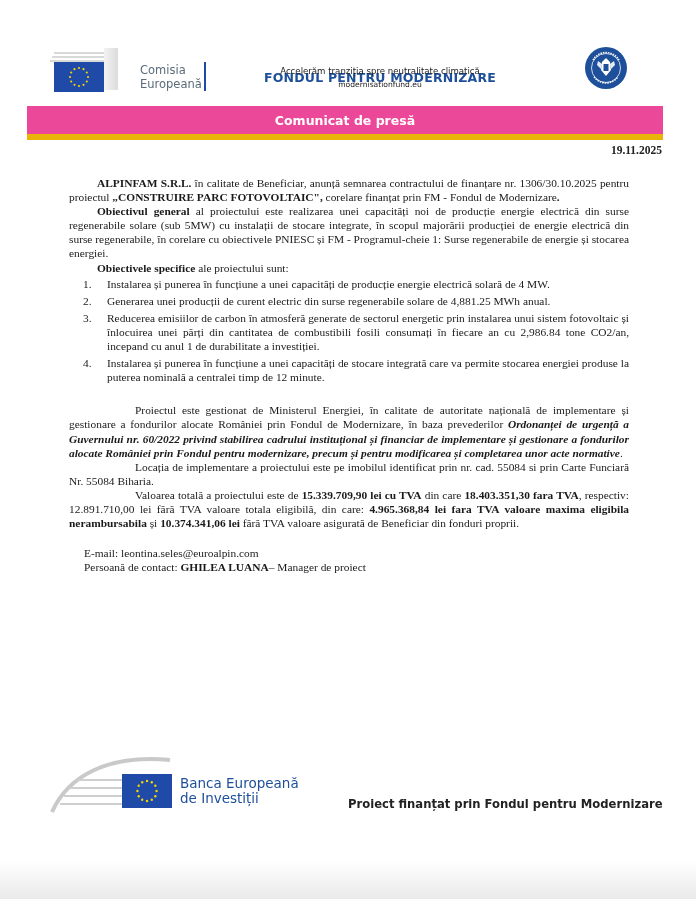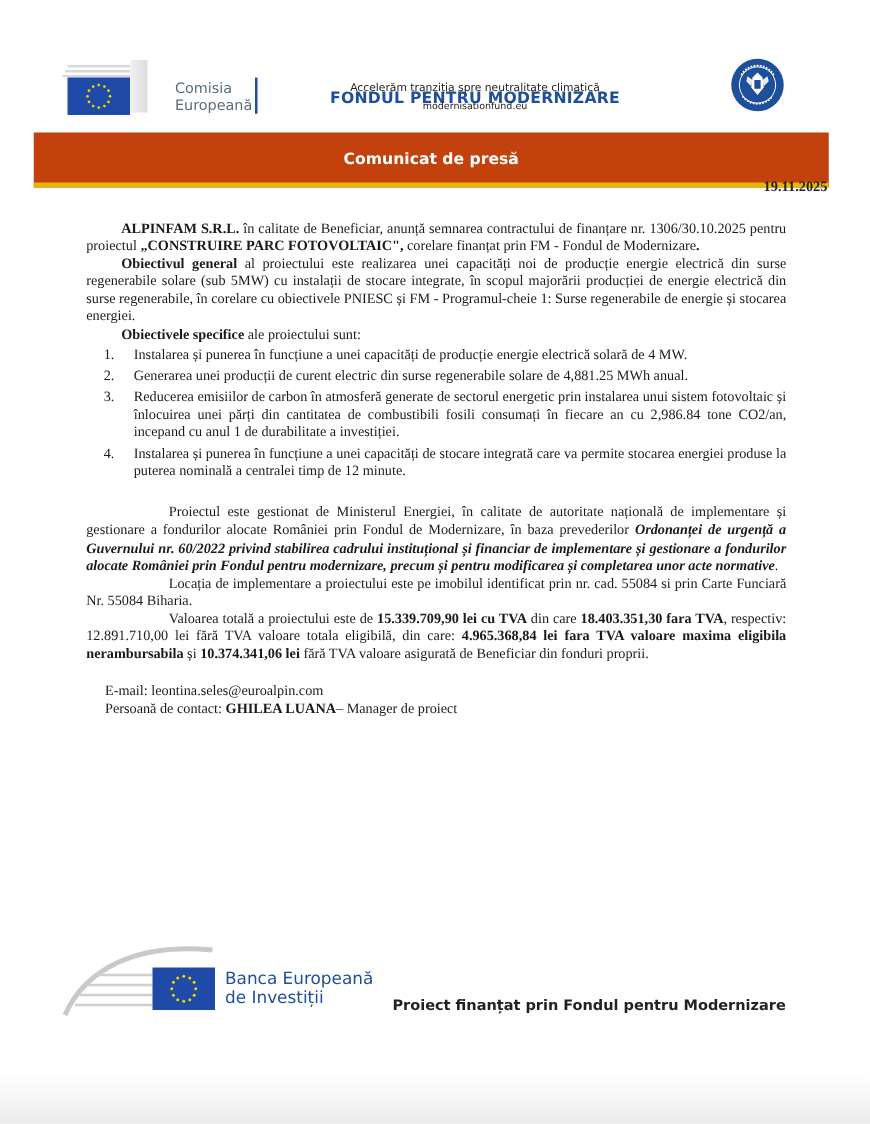--- a/index.html
+++ b/index.html
@@ -27,22 +27,22 @@
     .fm-title { left: 230px; top: 43px; width: 300px; text-align: center;
       font-family: "DejaVu Sans", sans-serif; font-weight: bold; font-size: 12.5px;
       color: #1d4f9a; letter-spacing: 0.2px; margin-top: 27px; }
     .fm-tagline { left: 230px; top: 66px; width: 300px; text-align: center;
       font-family: "DejaVu Sans", sans-serif; font-size: 8.6px; color: #222; }
     .fm-url { left: 230px; top: 80px; width: 300px; text-align: center;
       font-family: "DejaVu Sans", sans-serif; font-size: 7.6px; color: #222; }
     .gov-seal { left: 584px; top: 46px; width: 44px; height: 44px; }
 
     
-    .banner { left: 27px; top: 106px; width: 636px; height: 44px; background: #c2410c;
-      border-bottom: 4px solid #eab308; display: flex; align-items: center; justify-content: center; }
+    .banner { left: 27px; top: 106px; width: 636px; height: 34px; background: #ec4899;
+      border-bottom: 6px solid #eab308; display: flex; align-items: center; justify-content: center; }
     .banner-title { font-family: "DejaVu Sans", sans-serif; font-weight: bold; font-size: 12.5px; color: #ffffff; }
     .date { right: 34px; top: 144px; font-weight: bold; font-size: 11.5px; color: #222; }
 
     
     .body-text { left: 69px; top: 176px; width: 560px; font-size: 11.4px; line-height: 14.1px;
       text-align: justify; color: #1a1a1a; }
     .body-text p { margin: 0; }
     .ind1 { text-indent: 28px; }
     .ind2 { text-indent: 66px; }
     .list { list-style: none; margin: 2px 0 0 0; padding: 0; }
@@ -52,21 +52,21 @@
     .contact { padding-left: 15px; }
     b { font-weight: bold; }
     .bi { font-weight: bold; font-style: italic; }
 
     
     .eib-logo { left: 48px; top: 746px; width: 290px; height: 72px; }
     .eib-arc { position: absolute; left: 0; top: 0; }
     .eib-flag { position: absolute; left: 74px; top: 28px; width: 50px; height: 34px; background: #1f4aa8; }
     .eib-text { position: absolute; left: 132px; top: 30px; font-family: "DejaVu Sans", sans-serif;
       font-size: 13.5px; line-height: 15px; color: #1d4f9a; font-weight: normal; }
-    .footer-tag { left: 314px; top: 797px; font-family: "DejaVu Sans", sans-serif; font-weight: bold;
+    .footer-tag { left: 348px; top: 797px; font-family: "DejaVu Sans", sans-serif; font-weight: bold;
       font-size: 11.6px; color: #222; }
   </style>
 </head>
 <body>
 
 <div class="abs ec-logo">
   <div class="ec-building">
     <div class="bar" style="top:6px;width:50px;left:8px"></div>
     <div class="bar" style="top:10px;width:56px;left:6px"></div>
     <div class="bar" style="top:14px;width:60px;left:4px"></div>

